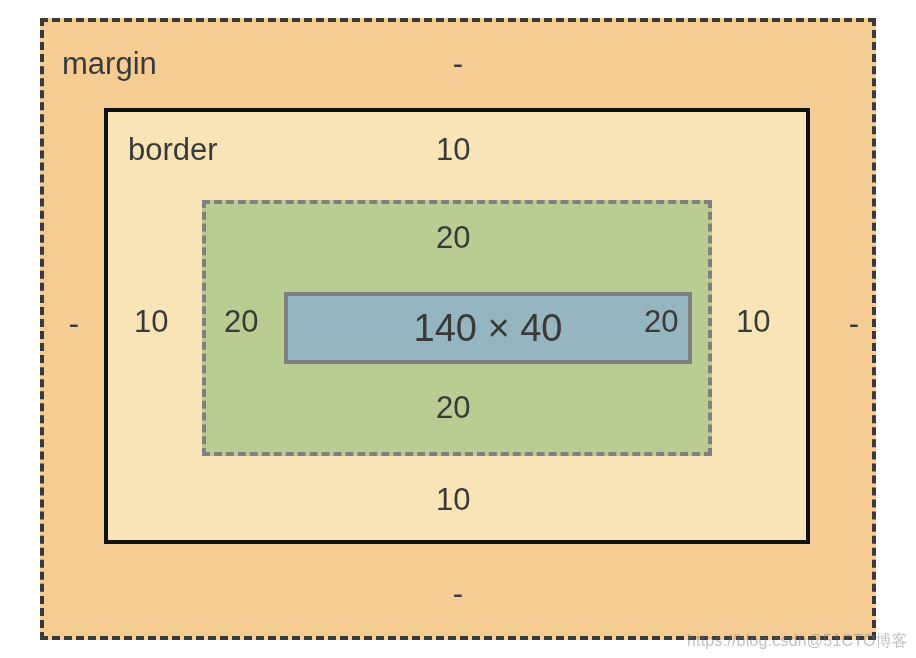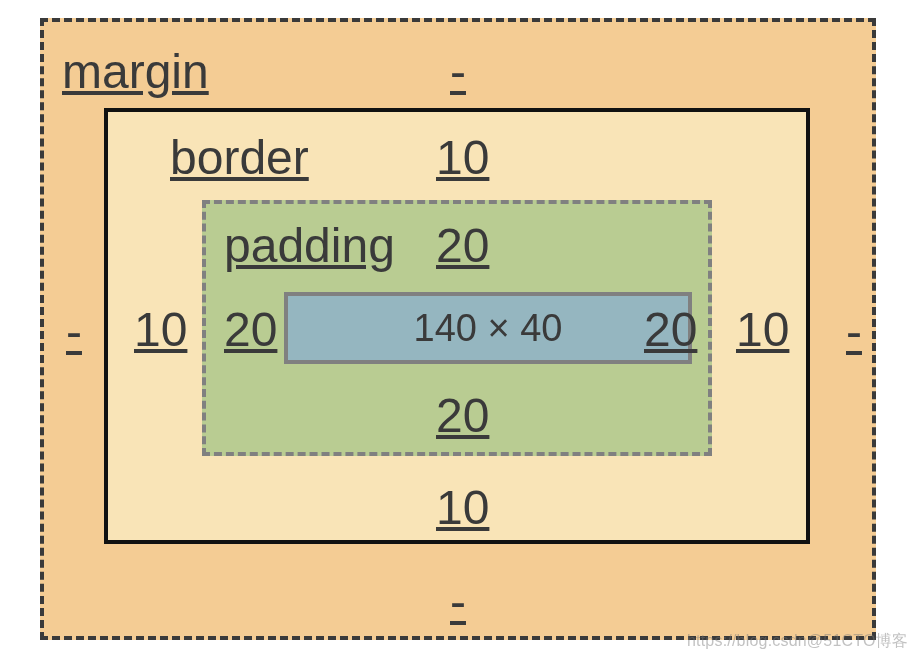--- a/index.html
+++ b/index.html
@@ -55,28 +55,27 @@
     border: 4px solid #808080;
     display: flex;
     align-items: center;
     justify-content: center;
     font-size: 38px;
     color: #3a3a3a;
   }
   
   .lbl {
     position: absolute;
-    font-size: 48px;
+    font-size: 31px;
     line-height: 1;
     white-space: nowrap;
-    text-decoration: underline;
   }
   
   .lbl.margin-name { left: 62px;  top: 48px; }
-  .lbl.border-name { left: 128px; top: 134px; margin-left: 42px; }
+  .lbl.border-name { left: 128px; top: 134px; }
   .lbl.padding-name{ left: 224px; top: 222px; }
 
   
   .lbl.m-top    { left: 440px; top: 48px;  text-align:center; width:36px;}
   .lbl.m-right  { left: 836px; top: 308px; text-align:center; width:36px;}
   .lbl.m-bottom { left: 440px; top: 578px; text-align:center; width:36px;}
   .lbl.m-left   { left: 56px;  top: 308px; text-align:center; width:36px;}
 
   
   .lbl.b-top    { left: 436px; top: 134px; }
@@ -107,21 +106,20 @@
 
   <div class="box margin-box"></div>
   <div class="box border-box"></div>
   <div class="box padding-box"></div>
   <div class="box content-box">
     <span>140 × 40</span>
   </div>
 
   <div class="lbl margin-name">margin</div>
   <div class="lbl border-name">border</div>
-  <div class="lbl padding-name">padding</div>
 
   <div class="lbl m-top">-</div>
   <div class="lbl m-right">-</div>
   <div class="lbl m-bottom">-</div>
   <div class="lbl m-left">-</div>
 
   <div class="lbl b-top">10</div>
   <div class="lbl b-right">10</div>
   <div class="lbl b-bottom">10</div>
   <div class="lbl b-left">10</div>

